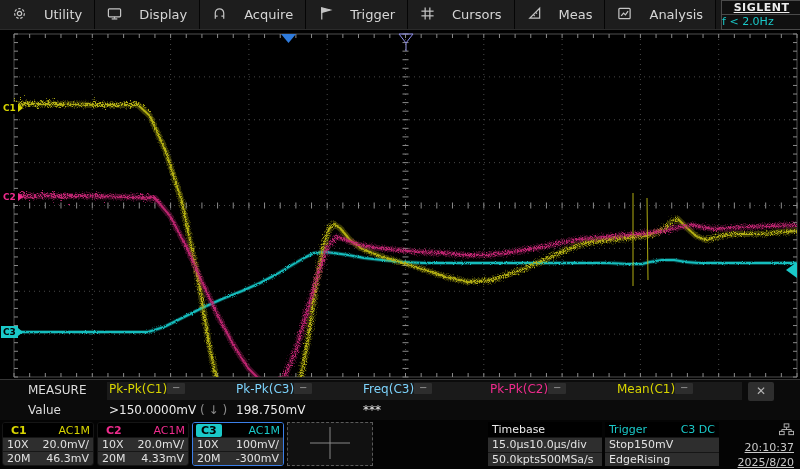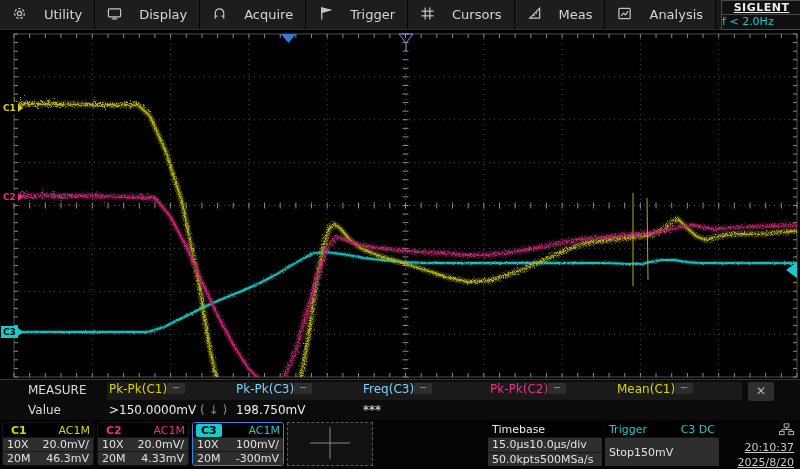--- a/index.html
+++ b/index.html
@@ -607,20 +607,24 @@
   </div>
   <div class="panel">
     <div class="p-h cy">
         <span>Trigger</span>
         <span>C3 DC</span>
       </div>
     <div class="p-r">
         <span>Stop</span>
         <span>150mV</span>
       </div>
+    <div class="p-r">
+        <span>Edge</span>
+        <span>Rising</span>
+      </div>
   </div>
   <div class="clock">
     <span><svg width="15" height="13" viewBox="0 0 16 13">
           <rect x="5.5" y="0.5" width="5" height="3.5"></rect>
           <rect x="0.5" y="8.5" width="5" height="3.5"></rect>
           <rect x="10.5" y="8.5" width="5" height="3.5"></rect>
           <path d="M8,4 V6.5 M3,8.5 V6.5 H13 V8.5"></path>
         </svg></span>
     <span>20:10:37</span>
     <span>2025/8/20</span>

